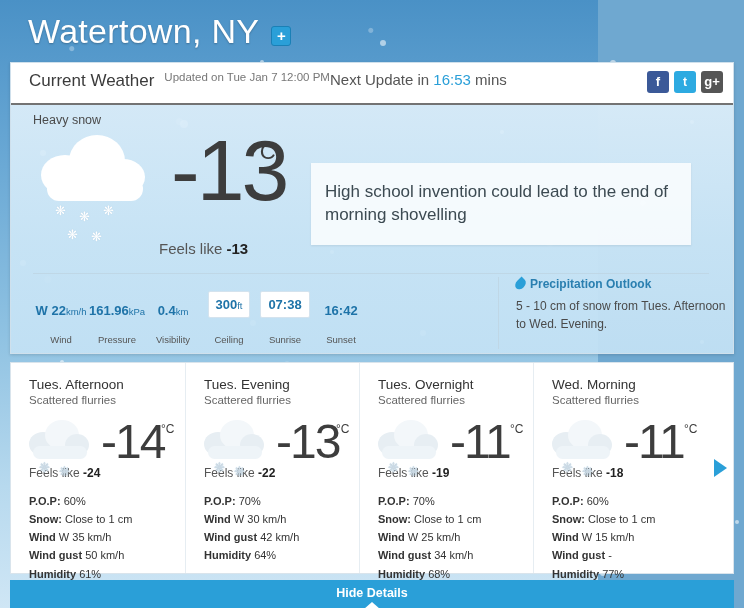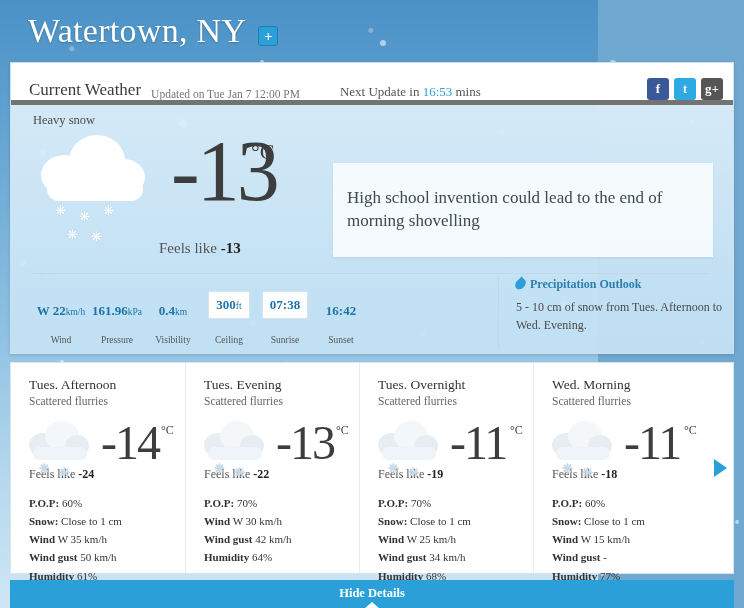--- a/index.html
+++ b/index.html
@@ -22,21 +22,21 @@
       radial-gradient(circle at 92% 40%, rgba(255,255,255,0.25) 0 3px, transparent 4px),
       radial-gradient(circle at 8% 46%, rgba(255,255,255,0.20) 0 3px, transparent 4px),
       radial-gradient(circle at 48% 60%, rgba(255,255,255,0.18) 0 3px, transparent 4px),
       radial-gradient(circle at 70% 72%, rgba(255,255,255,0.22) 0 2px, transparent 3px),
       radial-gradient(circle at 20% 88%, rgba(255,255,255,0.20) 0 3px, transparent 4px),
       radial-gradient(circle at 88% 92%, rgba(255,255,255,0.20) 0 2px, transparent 3px),
       linear-gradient(180deg,#4a91c6 0%, #68a7d4 25%, #8fc2e2 55%, #b7d9ee 80%, #cfe6f5 100%);
   }
   .flake { position:absolute; background:rgba(255,255,255,0.55); border-radius:50%; }
 
-  #wrap { position:relative; width:598px; height:608px;font-family:Liberation Serif, serif; }
+  #wrap { position:relative; width:598px; height:608px; }
 
   
   #header {
     position:absolute; top:0; left:0; right:0; height:62px;
     display:flex; align-items:center; padding-left:28px;
   }
   #city {
     color:#ffffff; font-size:34px; letter-spacing:0.3px;
     text-shadow: 0 1px 2px rgba(0,0,0,0.25);
   }
@@ -49,26 +49,26 @@
 
   
   #card {
     position:absolute; top:62px; left:10px; width:724px; height:292px;
     background:rgba(255,255,255,0.0);
     border:1px solid #cfe0ec;
     box-shadow:0 1px 3px rgba(0,0,0,0.15);
     overflow:hidden;
   }
   #card-top {
-    height:42px; background:#ffffff; border-bottom:5px solid #737373;
-    display:flex; align-items:flex-end; padding:0 10px 0 18px;
+    height:42px; background:#ffffff; border-bottom:2px solid #737373;
+    display:flex; align-items:flex-start; padding:8px 10px 0 18px;
   }
   #cw-title { font-size:17px; color:#3b3b3b; }
   #cw-updated { font-size:11.5px; color:#777; margin-left:10px; }
-  #next-update { font-size:13px; color:#555; margin-left:40px; }
+  #next-update { font-size:15px; color:#555; }
   #next-update .mins { color:#2a9fd8; }
   .social { margin-left:auto; display:flex; gap:5px; }
   .sicon { width:22px; height:22px; border-radius:3px; color:#fff;
            font-size:13px; font-weight:bold; text-align:center; line-height:22px; }
   .fb { background:#3b5998; }
   .tw { background:#2daae1; font-size:12px; }
   .gp { background:#555; position:relative; }
 
   #card-body {
     height:249px;
@@ -84,23 +84,23 @@
 
   #bigtemp {
     position:absolute; left:160px; top:16px;
     font-size:86px; color:#3d3d3d; letter-spacing:-3px; font-weight:300;
   }
   #bigunit { position:absolute; left:240px; top:34px; font-size:22px; color:#3d3d3d; }
   #feels { position:absolute; left:148px; top:135px; font-size:15px; color:#555; }
   #feels b { color:#222; }
 
   #headline {
-    position:absolute; left:322px; top:58px; width:380px; min-height:54px;
+    position:absolute; left:300px; top:58px; width:380px; min-height:54px;
     background:rgba(255,255,255,0.80);
-    padding:24px 14px; font-size:17px; color:#3c4a52; line-height:1.35;
+    padding:18px 14px; font-size:17px; color:#3c4a52; line-height:1.35;
     box-shadow:0 1px 2px rgba(0,0,0,0.08);
   }
 
   
   #stats {
     position:absolute; left:22px; top:178px; width:450px; height:62px;
     display:flex; align-items:flex-end;
   }
   .stat { text-align:center; width:56px; }
   .stat .val { font-size:13px; color:#1e73a8; font-weight:bold; }

